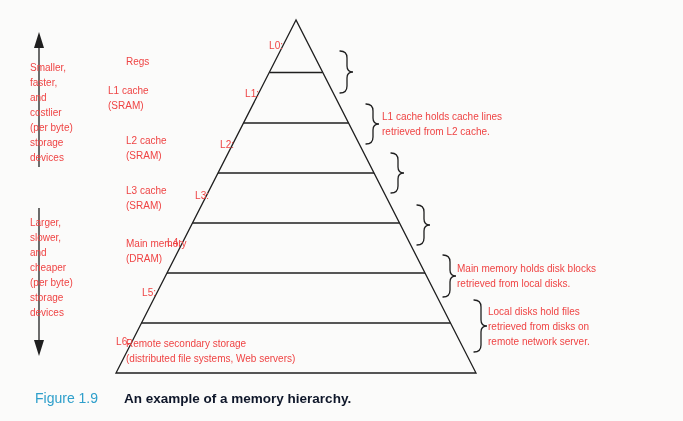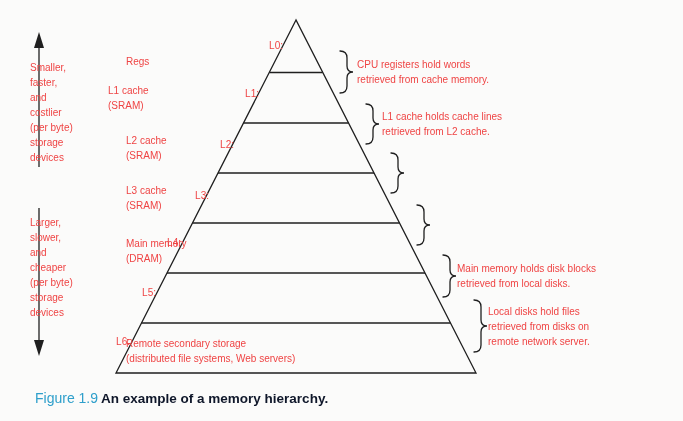--- a/index.html
+++ b/index.html
@@ -43,21 +43,21 @@
     text-align: right;
   }
   .annotation {
     text-align: left;
   }
   .caption {
     position: absolute;
     left: 35px;
     top: 390px;
     display: flex;
-    gap: 3px;
+    gap: 26px;
     align-items: baseline;
     font-size: 13.5px;
   }
   .caption .fig-label {
     font-weight: 400;
     font-size: 14px;
   }
   .caption .fig-text {
     font-weight: 700;
     color: #0f172a;
@@ -134,22 +134,20 @@
 (SRAM)</div>
   <div class="txt band-label center" style="left:126px; top:133px;">L2 cache
 (SRAM)</div>
   <div class="txt band-label center" style="left:126px; top:183px;">L3 cache
 (SRAM)</div>
   <div class="txt band-label center" style="left:126px; top:236px;">Main memory
 (DRAM)</div>
   <div class="txt band-label center" style="left:126px; top:336px;">Remote secondary storage
 (distributed file systems, Web servers)</div>
 
-  <div class="txt annotation" style="left:357px; top:57px;">CPU registers hold words
-retrieved from cache memory.</div>
   <div class="txt annotation" style="left:382px; top:109px;">L1 cache holds cache lines
 retrieved from L2 cache.</div>
   <div class="txt annotation" style="left:488px; top:304px;">Local disks hold files
 retrieved from disks on
 remote network server.</div>
   <div class="txt annotation" style="left:457px; top:261px;">Main memory holds disk blocks
 retrieved from local disks.</div>
 
   <div class="caption">
     <span class="fig-label" style="color: rgb(46, 159, 203);">Figure 1.9</span>

